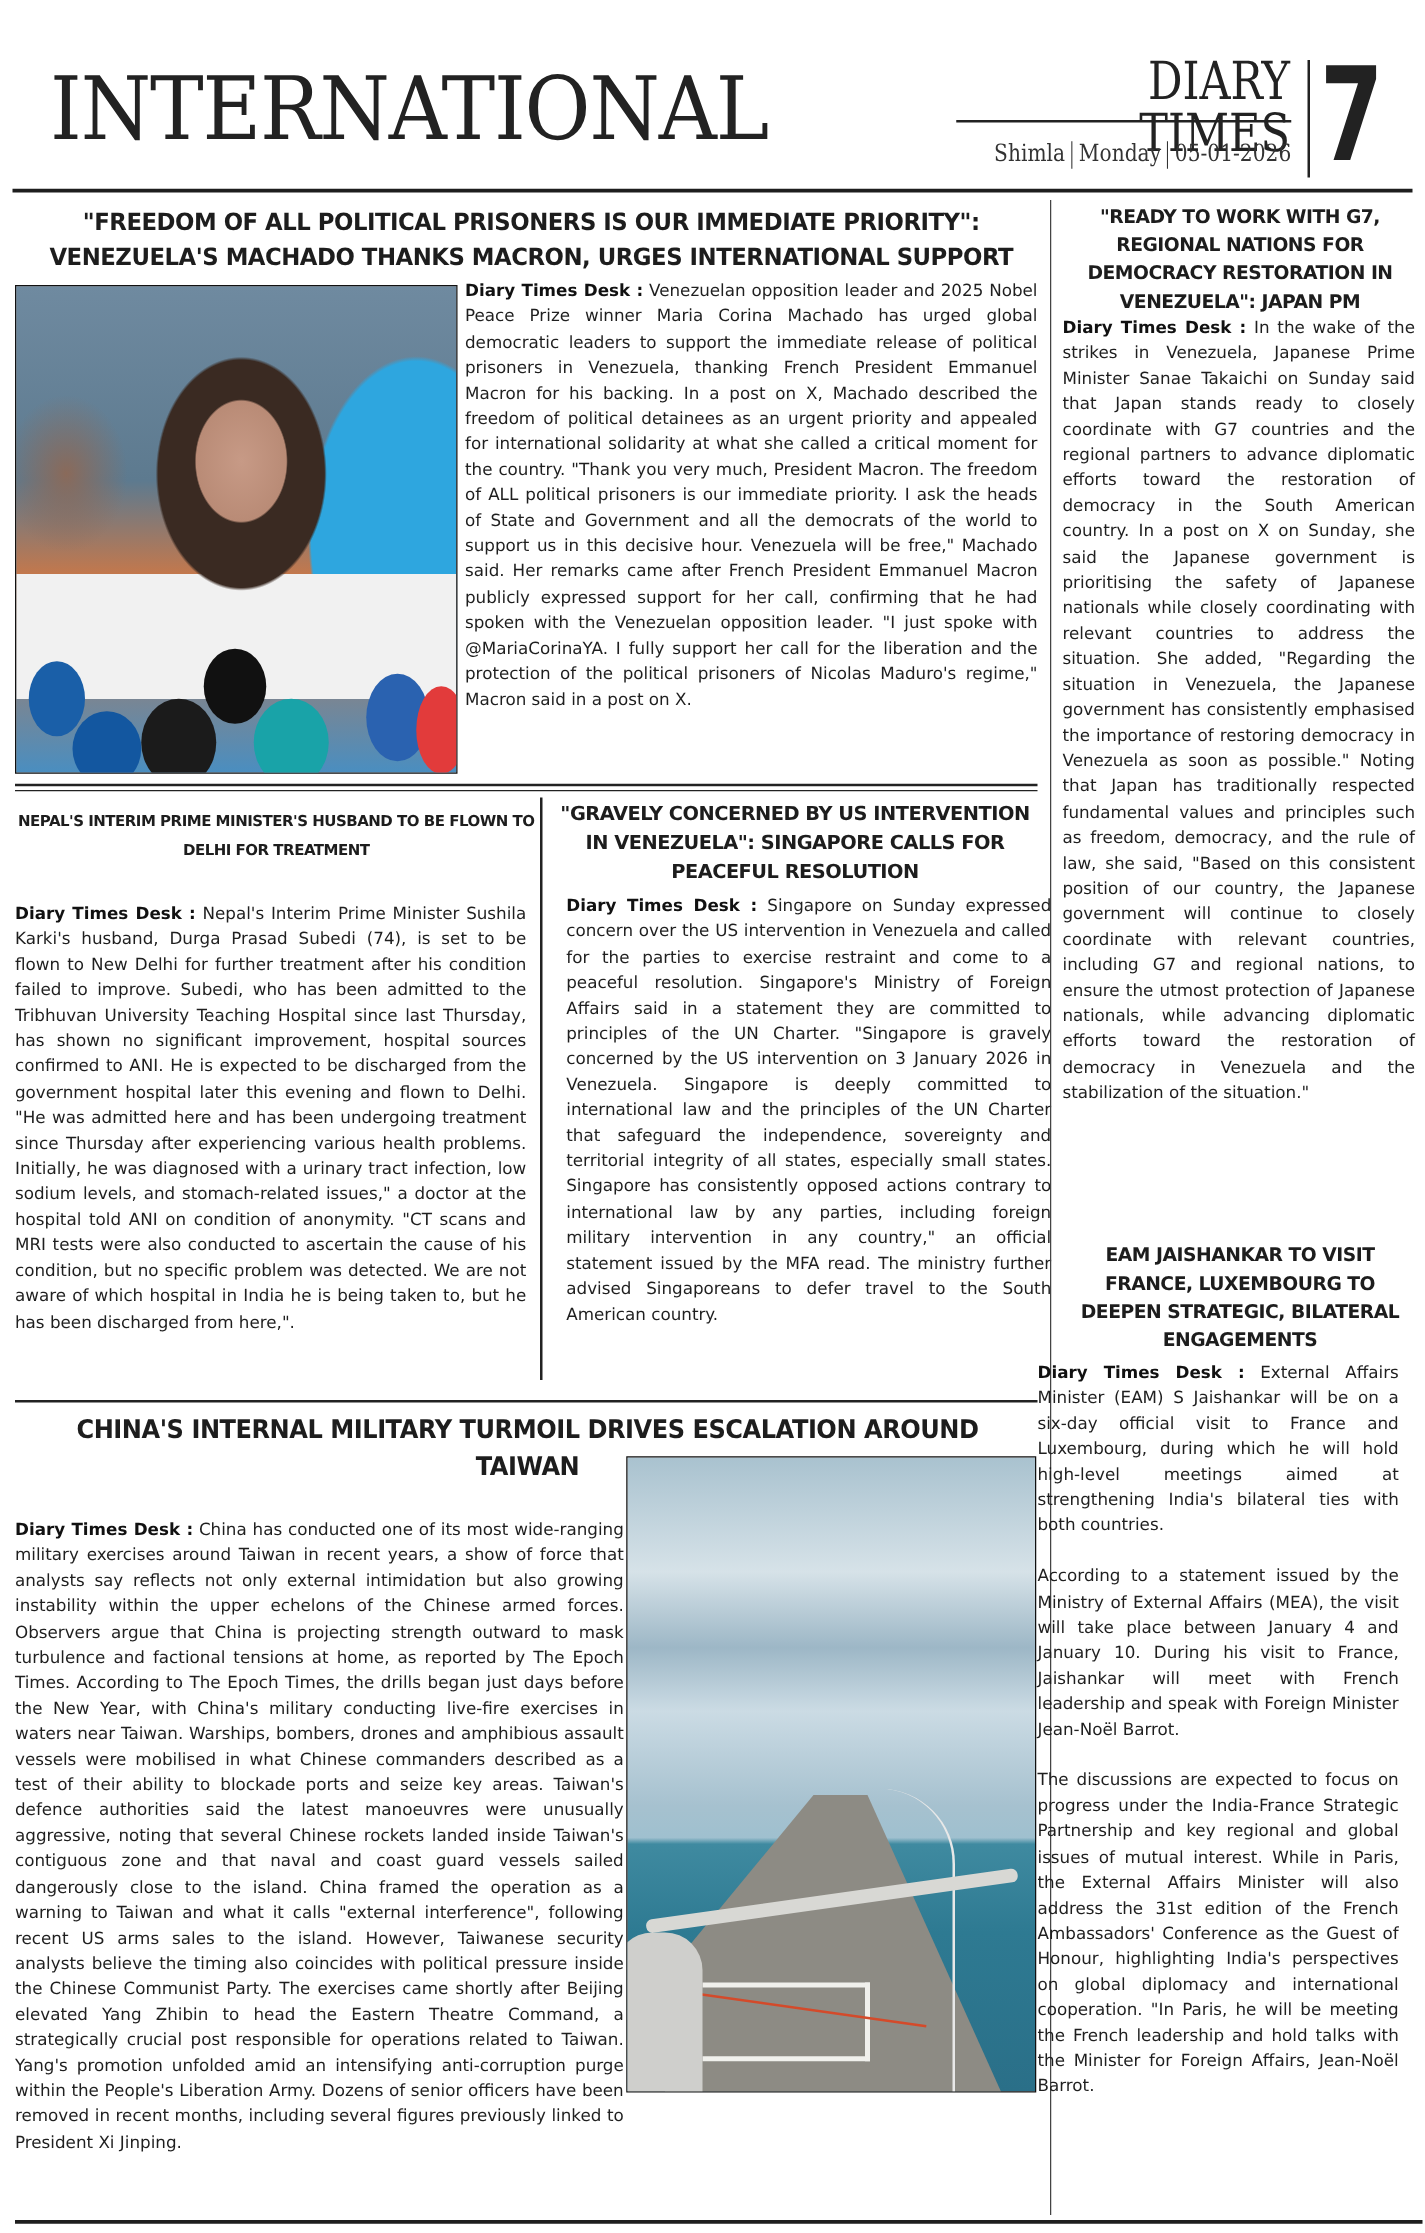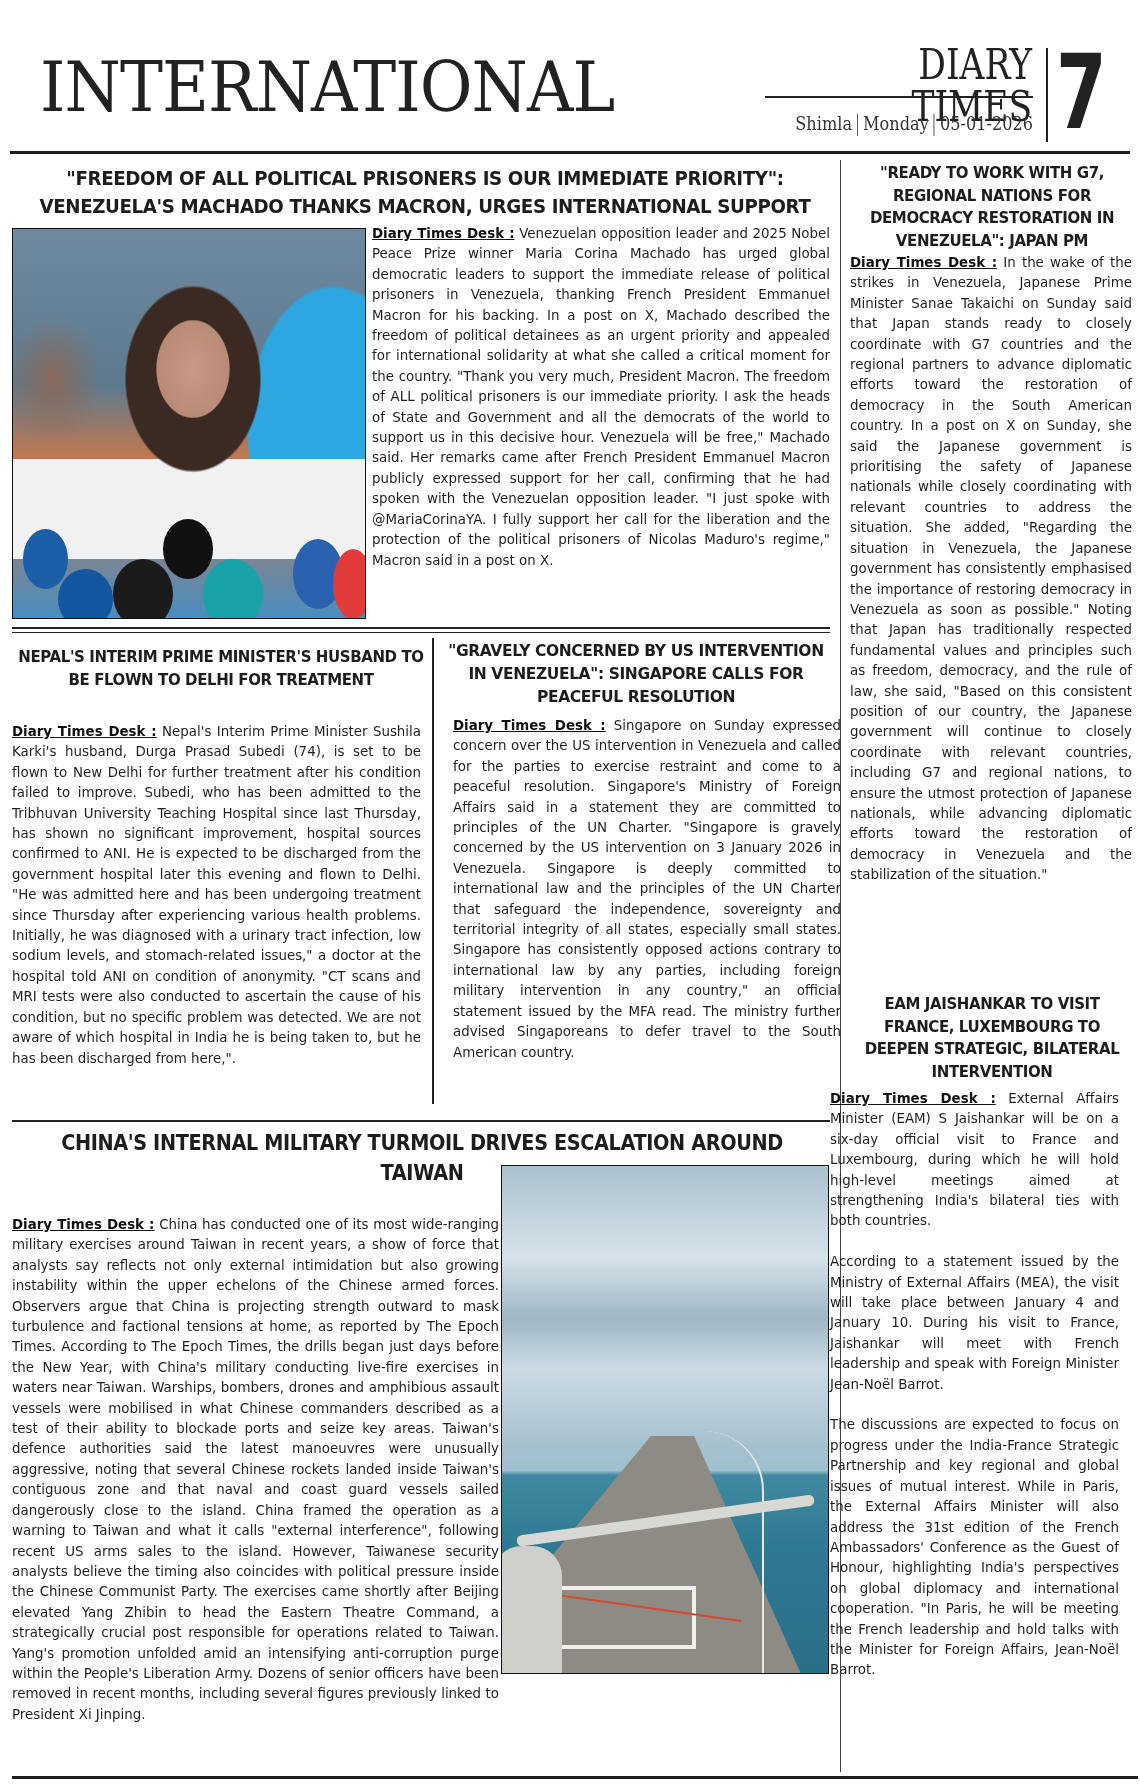--- a/index.html
+++ b/index.html
@@ -13,37 +13,37 @@
   .dateline .sep { display:inline-block; width:1px; height:22px; background:#333; vertical-align:middle; margin:0 6px; }
   .vrule-mast { left:1046px; top:48px; width:2px; height:94px; background:#222; }
   .page-num { left:1056px; top:40px; font-family:"DejaVu Sans", sans-serif; font-weight:bold; font-size:104px; line-height:1; color:#222; transform:scaleX(0.7); transform-origin:left; }
   .top-rule { left:10px; top:151px; width:1120px; height:3px; background:#1e1e1e; }
 
   
   .hl { font-family:"DejaVu Sans", sans-serif; font-weight:bold; color:#1d1d1d; text-align:center; letter-spacing:-0.4px; }
   .hl-main { left:20px; top:164px; width:810px; font-size:19px; line-height:28px; transform:scaleX(0.96); transform-origin:center; }
   .body { font-family:"DejaVu Sans", sans-serif; font-size:13.4px; line-height:20.4px; text-align:justify; color:#1f1f1f; }
   .body b { font-weight:bold; color:#111; }
-  .desk { font-weight:bold;text-decoration:underline; }
+  .desk { font-weight:bold; }
 
   .photo1 { left:12px; top:228px; width:352px; height:389px; border:1px solid #111; overflow:hidden;
      background:
        radial-gradient(ellipse 60px 80px at 180px 140px, #c79a86 0%, #b98b76 60%, transparent 62%),
        radial-gradient(ellipse 95px 130px at 180px 150px, #3a2a22 0%, #3a2a22 70%, transparent 72%),
        linear-gradient(180deg, transparent 0 230px, #f1f1f1 230px 330px, transparent 330px),
        radial-gradient(ellipse 120px 200px at 320px 200px, #2ea6df 0%, #2ea6df 70%, transparent 72%),
        radial-gradient(ellipse 70px 90px at 40px 150px, #8a6a5a 0%, transparent 70%),
        linear-gradient(180deg, #6f8aa0 0%, #5d7a8f 40%, #c7784a 60%, #4a8ec0 100%);
   }
   .photo1 .mic { position:absolute; border-radius:50%; }
   .body-main { left:372px; top:224px; width:458px; }
   .rule-mid { left:12px; top:627px; width:818px; height:2px; background:#222; }
   .rule-mid2 { left:12px; top:632px; width:818px; height:1px; background:#222; }
 
-  .hl-nepal { left:12px; top:646px; width:418px; font-size:15px; line-height:23px; }
+  .hl-nepal { left:12px; top:646px; width:418px; font-size:12px; line-height:23px; }
   .body-nepal { left:12px; top:722px; width:409px; }
   .vrule-col { left:432px; top:638px; width:2px; height:466px; background:#222; }
   .hl-sing { left:440px; top:640px; width:392px; font-size:15.5px; line-height:23px; }
   .body-sing { left:441px; top:716px; width:388px;margin-left:12px; }
 
   .vrule-right { left:840px; top:160px; width:1px; height:1612px; background:#444; }
   .hl-japan { left:852px; top:162px; width:280px; font-size:15px; line-height:22.5px; }
   .body-japan { left:850px; top:253px; width:282px; }
   .hl-eam { left:852px; top:993px; width:280px; font-size:15px; line-height:22.5px; }
   .body-eam { left:830px; top:1089px; width:289px; }
@@ -99,21 +99,21 @@
 <div class="abs body body-nepal"><b class="desk">Diary Times Desk :</b><span>  Nepal's Interim Prime Minister Sushila Karki's husband, Durga Prasad Subedi (74), is set to be flown to New Delhi for further treatment after his condition failed to improve. Subedi, who has been admitted to the Tribhuvan University Teaching Hospital since last Thursday, has shown no significant improvement, hospital sources confirmed to ANI. He is expected to be discharged from the government hospital later this evening and flown to Delhi. "He was admitted here and has been undergoing treatment since Thursday after experiencing various health problems. Initially, he was diagnosed with a urinary tract infection, low sodium levels, and stomach-related issues," a doctor at the hospital told ANI on condition of anonymity. "CT scans and MRI tests were also conducted to ascertain the cause of his condition, but no specific problem was detected. We are not aware of which hospital in India he is being taken to, but he has been discharged from here,".</span></div>
 <div class="abs vrule-col"></div>
 
 <div class="abs hl hl-sing">"GRAVELY CONCERNED BY US INTERVENTION IN VENEZUELA": SINGAPORE CALLS FOR PEACEFUL RESOLUTION</div>
 <div class="abs body body-sing"><b class="desk">Diary Times Desk :</b><span> Singapore on Sunday expressed concern over the US intervention in Venezuela and called for the parties to exercise restraint and come to a peaceful resolution. Singapore's Ministry of Foreign Affairs said in a statement they are committed to principles of the UN Charter. "Singapore is gravely concerned by the US intervention on 3 January 2026 in Venezuela. Singapore is deeply committed to international law and the principles of the UN Charter that safeguard the independence, sovereignty and territorial integrity of all states, especially small states. Singapore has consistently opposed actions contrary to international law by any parties, including foreign military intervention in any country," an official statement issued by the MFA read. The ministry further advised Singaporeans to defer travel to the South American country.</span></div>
 
 <div class="abs vrule-right"></div>
 <div class="abs hl hl-japan">"READY TO WORK WITH G7, REGIONAL NATIONS FOR DEMOCRACY RESTORATION IN VENEZUELA": JAPAN PM</div>
 <div class="abs body body-japan"><b class="desk">Diary Times Desk :</b><span>  In the wake of the strikes in Venezuela, Japanese Prime Minister Sanae Takaichi on Sunday said that Japan stands ready to closely coordinate with G7 countries and the regional partners to advance diplomatic efforts toward the restoration of democracy in the South American country. In a post on X on Sunday, she said the Japanese government is prioritising the safety of Japanese nationals while closely coordinating with relevant countries to address the situation. She added, "Regarding the situation in Venezuela, the Japanese government has consistently emphasised the importance of restoring democracy in Venezuela as soon as possible." Noting that Japan has traditionally respected fundamental values and principles such as freedom, democracy, and the rule of law, she said, "Based on this consistent position of our country, the Japanese government will continue to closely coordinate with relevant countries, including G7 and regional nations, to ensure the utmost protection of Japanese nationals, while advancing diplomatic efforts toward the restoration of democracy in Venezuela and the stabilization of the situation."</span></div>
 
-<div class="abs hl hl-eam">EAM JAISHANKAR TO VISIT FRANCE, LUXEMBOURG TO DEEPEN STRATEGIC, BILATERAL INTERVENTION</div>
+<div class="abs hl hl-eam">EAM JAISHANKAR TO VISIT FRANCE, LUXEMBOURG TO DEEPEN STRATEGIC, BILATERAL ENGAGEMENTS</div>
 <div class="abs body body-eam">
   <p><b class="desk">Diary Times Desk :</b><span>  External Affairs Minister (EAM) S Jaishankar will be on a six-day official visit to France and Luxembourg, during which he will hold high-level meetings aimed at strengthening India's bilateral ties with both countries.</span></p>
   <p>According to a statement issued by the Ministry of External Affairs (MEA), the visit will take place between January 4 and January 10. During his visit to France, Jaishankar will meet with French leadership and speak with Foreign Minister Jean-Noël Barrot.</p>
   <p>The discussions are expected to focus on progress under the India-France Strategic Partnership and key regional and global issues of mutual interest. While in Paris, the External Affairs Minister will also address the 31st edition of the French Ambassadors' Conference as the Guest of Honour, highlighting India's perspectives on global diplomacy and international cooperation. "In Paris, he will be meeting the French leadership and hold talks with the Minister for Foreign Affairs, Jean-Noël Barrot.</p>
 </div>
 
 <div class="abs rule-lower"></div>
 <div class="abs hl hl-china">CHINA'S INTERNAL MILITARY TURMOIL DRIVES ESCALATION AROUND TAIWAN</div>
 <div class="abs body body-china"><b class="desk">Diary Times Desk :</b><span>  China has conducted one of its most wide-ranging military exercises around Taiwan in recent years, a show of force that analysts say reflects not only external intimidation but also growing instability within the upper echelons of the Chinese armed forces. Observers argue that China is projecting strength outward to mask turbulence and factional tensions at home, as reported by The Epoch Times. According to The Epoch Times, the drills began just days before the New Year, with China's military conducting live-fire exercises in waters near Taiwan. Warships, bombers, drones and amphibious assault vessels were mobilised in what Chinese commanders described as a test of their ability to blockade ports and seize key areas. Taiwan's defence authorities said the latest manoeuvres were unusually aggressive, noting that several Chinese rockets landed inside Taiwan's contiguous zone and that naval and coast guard vessels sailed dangerously close to the island. China framed the operation as a warning to Taiwan and what it calls "external interference", following recent US arms sales to the island. However, Taiwanese security analysts believe the timing also coincides with political pressure inside the Chinese Communist Party. The exercises came shortly after Beijing elevated Yang Zhibin to head the Eastern Theatre Command, a strategically crucial post responsible for operations related to Taiwan. Yang's promotion unfolded amid an intensifying anti-corruption purge within the People's Liberation Army. Dozens of senior officers have been removed in recent months, including several figures previously linked to President Xi Jinping.</span></div>
 <div class="abs photo2">

